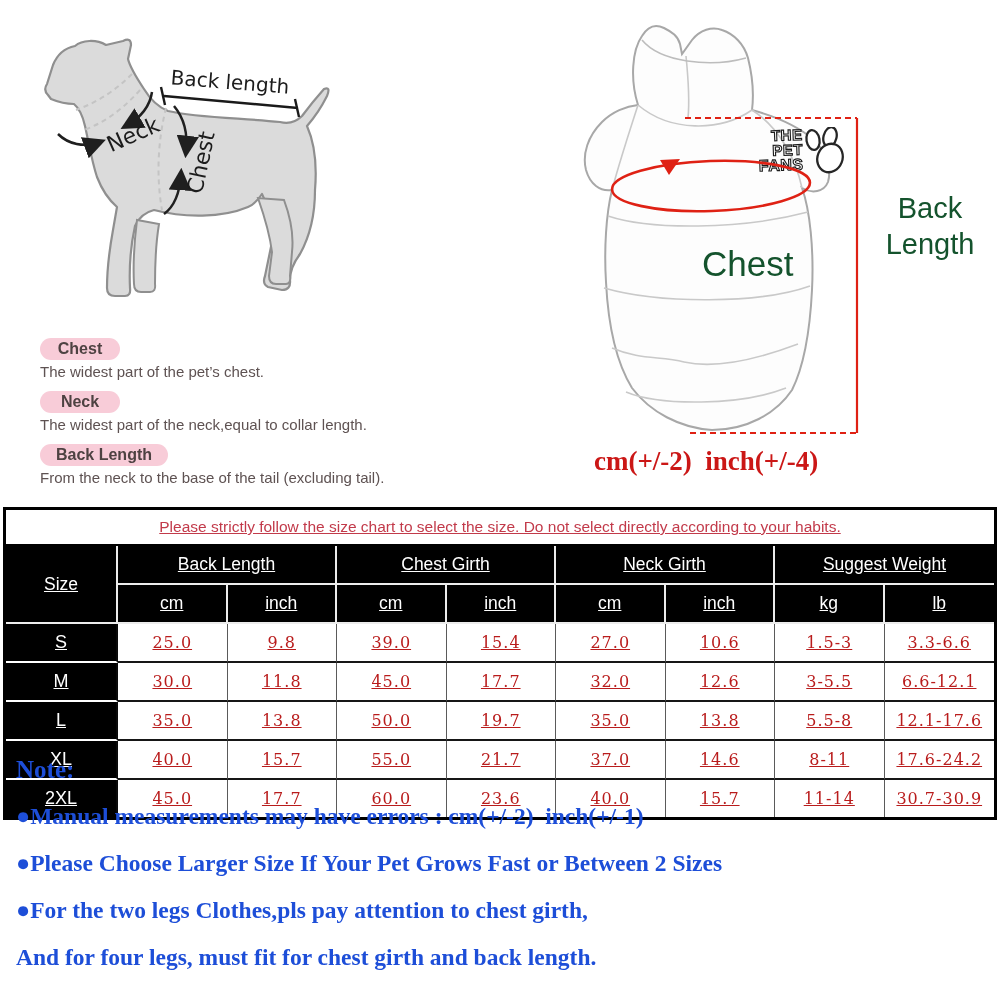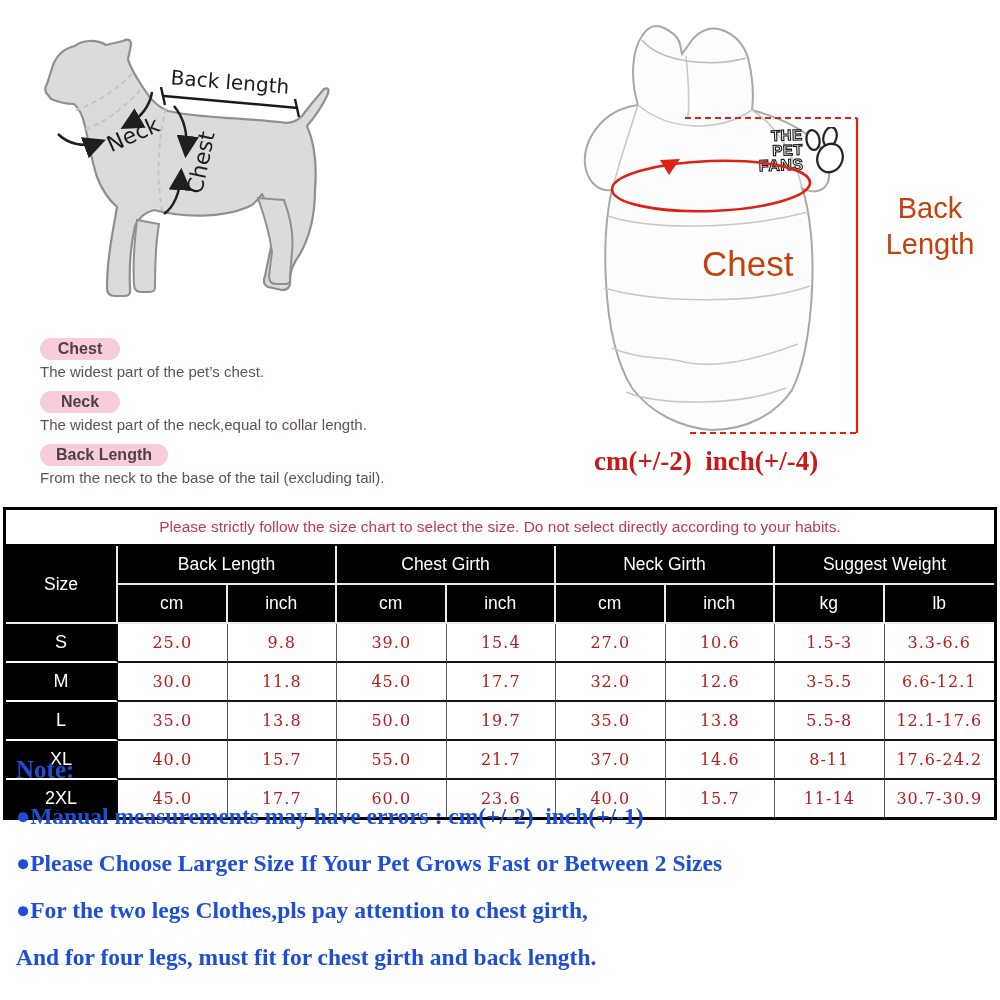--- a/index.html
+++ b/index.html
@@ -13,36 +13,36 @@
   .dog-label { position:absolute; color:#1c1c1c; font-family:"DejaVu Sans", sans-serif; }
   .lbl-backlength { left:162px; top:70px; width:136px; text-align:center; font-size:20px; transform:rotate(4.5deg); }
   .lbl-neck { left:98px; top:122px; width:70px; text-align:center; font-size:22px; transform:rotate(-24deg); }
   .lbl-chest-dog { left:168px; top:150px; width:66px; text-align:center; font-size:22px; transform:rotate(-78deg); }
   
   .definitions { position:absolute; left:40px; top:338px; width:470px; }
   .def-badge { display:inline-block; background:#f8ccd8; border-radius:12px; padding:2px 16px; min-width:80px;
                text-align:center; font-size:16px; font-weight:600; color:#4e4242; margin-bottom:2px; }
   .def-text { font-size:15px; color:#5e5252; margin-bottom:9px; line-height:20px; }
   
-  .jk-label { position:absolute; color:#c2410c; font-family:"Liberation Sans", sans-serif; }
+  .jk-label { position:absolute; color:#14532d; font-family:"Liberation Sans", sans-serif; }
   .lbl-chest-jk { left:702px; top:244px; font-size:35px; }
   .lbl-backlen-jk { left:870px; top:190px; width:120px; text-align:center; font-size:29px; line-height:36px; }
   .lbl-tolerance { left:594px; top:446px; font-family:"Liberation Serif", serif; font-weight:bold;
                    font-size:27px; color:#cb1716; white-space:pre; }
   
   .logo { position:absolute; left:733px; top:128px; width:70px; text-align:right; transform:rotate(-2deg);
           font-family:"Liberation Sans", sans-serif; font-weight:800; font-size:15px; line-height:15px;
           color:#fff; -webkit-text-stroke:1.15px #1c1c1c; letter-spacing:0.5px; }
   .logo .l3 { font-size:16px; }
   .paw { position:absolute; left:799px; top:127px; }
   
   .table-wrap { position:absolute; left:3px; top:507px; width:994px; }
   table.size-table { width:994px; border-collapse:separate; border-spacing:0; border:3px solid #000;
                      background:#fff; table-layout:fixed; }
-  .size-table td, .size-table th { text-align:center; vertical-align:middle; padding:8px; overflow:hidden; }
+  .size-table td, .size-table th { text-align:center; vertical-align:middle; padding:8px; overflow:hidden;text-decoration:underline; }
   .notice-cell { height:26px; font-size:15.5px; color:#c23a4a; background:#fff; border-bottom:2px solid #000; }
   th.hblack { background:#000; color:#fff; font-weight:400; font-size:17.5px; height:28px;
               border-right:2px solid #ececec; border-bottom:2px solid #ececec; }
   th.hblack.last { border-right:none; }
   td.szcell { background:#000; color:#fff; font-size:18px; height:27px;
               border-right:2px solid #0a0a0a; border-bottom:2px solid #fff; }
   tr.lastrow td { border-bottom:none !important; }
   td.dcell { font-family:"DejaVu Serif", serif; font-size:16px; color:#b91c1c; letter-spacing:1px;
              border-right:1px solid #5a5a5a; border-bottom:2px solid #161616; height:27px; }
   td.dcell.last { border-right:none; }

